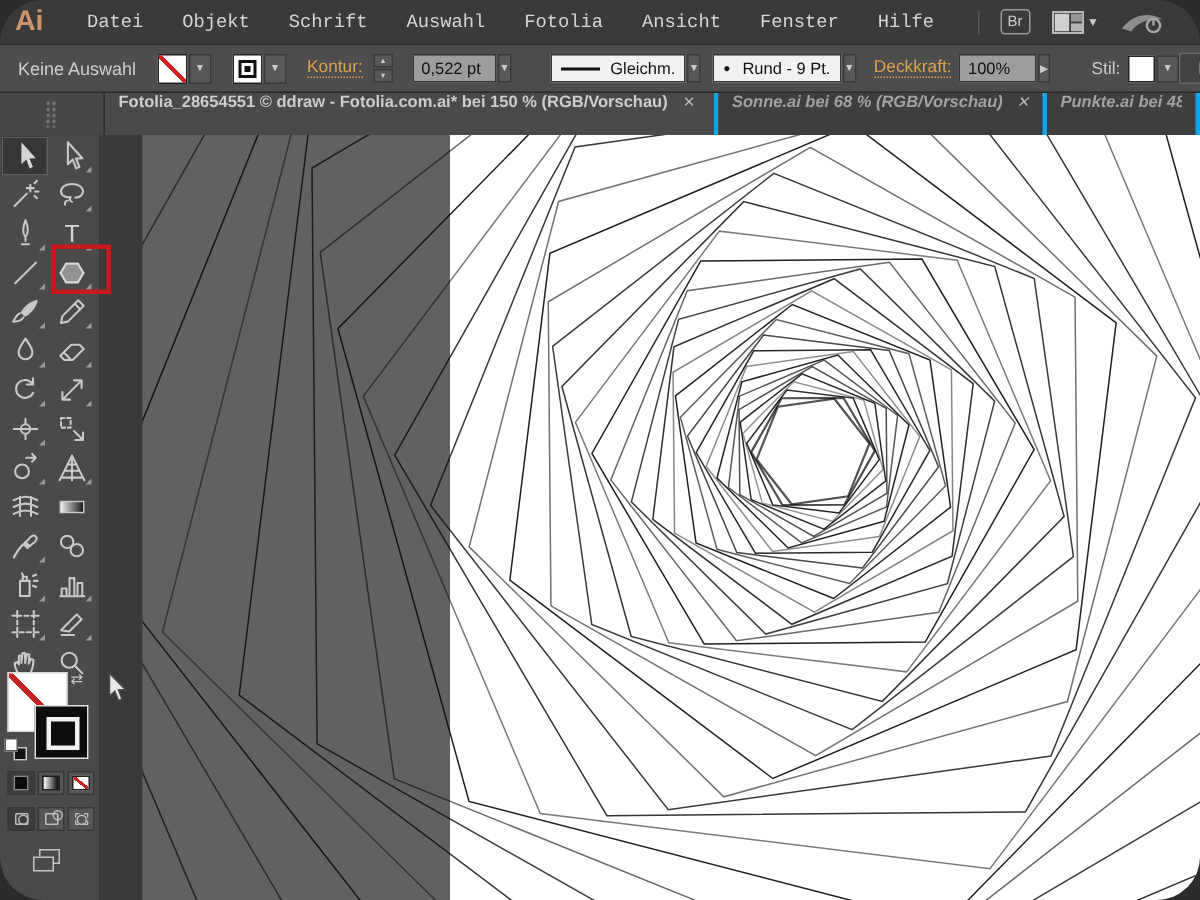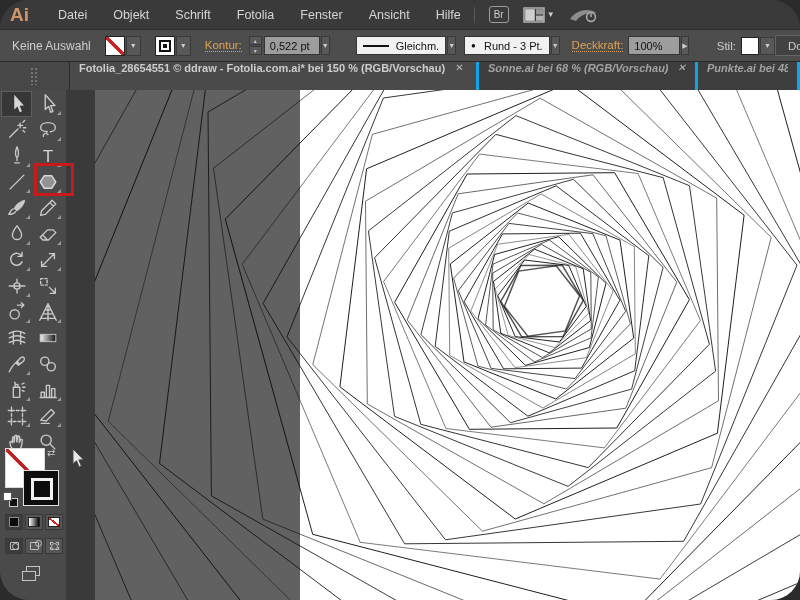--- a/index.html
+++ b/index.html
@@ -3,22 +3,22 @@
 <meta charset="utf-8">
 <style>
   html,body{margin:0;padding:0;background:#2b2b2b;}
   *{box-sizing:border-box;font-family:"Liberation Sans",sans-serif;}
   #stage{position:relative;width:800px;height:600px;overflow:hidden;background:#3b3b3b;border-radius:29px;}
 
   
   #menubar{position:absolute;left:0;top:0;width:800px;height:30px;background:#3a3a3a;
            display:flex;align-items:center;border-bottom:1px solid #2e2e2e;}
   #app-logo{color:#d1946a;font-weight:bold;font-size:19px;margin:0 16px 0 10px;letter-spacing:0;}
-  .menu-item{color:#d6d6d6;font-size:12.5px;padding:0 13px;height:30px;line-height:30px;cursor:default;}
-  #menubar-right{display:flex;align-items:center;margin-left:0;gap:14px;}
+  .menu-item{color:#d6d6d6;font-size:12.5px;padding:0 13px;height:30px;line-height:30px;cursor:default;font-family:Liberation Mono, monospace;}
+  #menubar-right{display:flex;align-items:center;margin-left:16px;gap:14px;}
   .vsep{width:1px;height:16px;background:#585858;}
   #bridge-icon{width:20px;height:17px;border:1px solid #9c9c9c;border-radius:3px;color:#cfcfcf;
                font-size:10px;display:flex;align-items:center;justify-content:center;}
   .mini-caret{color:#cfcfcf;font-size:8px;margin-left:2px;}
 
   
   #controlbar{position:absolute;left:0;top:30px;width:800px;height:32px;background:#4d4d4d;
               display:flex;align-items:center;border-bottom:1px solid #292929;}
   .grip{background-image:radial-gradient(#767676 1px,transparent 1.2px);background-size:4px 4px;}
   #controlbar-grip{width:7px;height:26px;margin-left:2px;}
@@ -29,21 +29,21 @@
   .stroke-ind{position:absolute;left:3px;top:3px;width:12px;height:12px;border:2px solid #111;}
   .stroke-ind:after{content:"";position:absolute;left:2px;top:2px;width:4px;height:4px;background:#111;}
   .dd-btn{width:15px;height:20px;background:#585858;border:1px solid #3a3a3a;color:#ccc;font-size:7px;
           display:flex;align-items:center;justify-content:center;margin-left:1px;}
   .cb-label{font-size:11.5px;color:#dda351;border-bottom:1px dotted #dda351;margin-left:14px;white-space:nowrap;}
   .plain-label{font-size:11.5px;color:#cfcfcf;margin-left:28px;white-space:nowrap;}
   #stepper{display:flex;flex-direction:column;margin-left:7px;gap:1px;}
   .step-btn{width:13px;height:9px;background:#585858;border:1px solid #3a3a3a;color:#ccc;font-size:5px;
             display:flex;align-items:center;justify-content:center;}
   .val-box{height:19px;background:#9d9d9d;border:1px solid #353535;color:#111;font-size:11px;
-           display:flex;align-items:center;padding:0 5px;margin-left:2px;white-space:nowrap;}
+           display:flex;align-items:center;padding:0 5px;margin-left:13px;white-space:nowrap;}
   .white-combo{height:19px;background:#f1f1f1;border:1px solid #353535;color:#111;font-size:11px;
                display:flex;align-items:center;padding:0 6px;margin-left:26px;white-space:nowrap;}
   .profile-line{width:26px;height:2px;background:#111;margin-right:7px;}
   .brush-dot{font-size:8px;margin-right:8px;}
   .arrow-btn{width:13px;height:19px;background:#585858;border:1px solid #3a3a3a;color:#ccc;font-size:7px;
              display:flex;align-items:center;justify-content:center;margin-left:1px;}
   #document-button{margin-left:auto;margin-right:-8px;height:21px;background:#424242;border:1px solid #666;
                    border-radius:2px;color:#ccc;font-size:11.5px;display:flex;align-items:center;
                    padding:0 12px;white-space:nowrap;}
 
@@ -101,23 +101,24 @@
 <body>
 
 <div id="stage">
 
   <div id="menubar">
     <span id="app-logo">Ai</span>
     <div id="menu-items" style="display: flex;">
         <span class="menu-item">Datei</span>
         <span class="menu-item">Objekt</span>
         <span class="menu-item">Schrift</span>
+        <span class="menu-item">Auswahl</span>
         <span class="menu-item">Fotolia</span>
+        <span class="menu-item">Ansicht</span>
         <span class="menu-item">Fenster</span>
-        <span class="menu-item">Ansicht</span>
         <span class="menu-item">Hilfe</span>
       </div>
     <div id="menubar-right">
       <div class="vsep"></div>
       <div id="bridge-icon">Br</div>
       <div style="display:flex;align-items:center;">
         <svg width="22" height="16" viewBox="0 0 22 16">
           <rect x="1" y="1" width="20" height="14" fill="none" stroke="#b9b9b9" stroke-width="1.4"></rect>
           <rect x="2.2" y="2.2" width="9.6" height="11.6" fill="#cfcfcf"></rect>
           <rect x="13" y="2.2" width="7.8" height="5.2" fill="#969696"></rect>
@@ -159,21 +160,21 @@
     <div class="dd-btn" style="height:19px;">▼</div>
 
     <div class="white-combo">
       <div class="profile-line"></div>
       <span>Gleichm.</span>
     </div>
     <div class="dd-btn" style="height:19px;">▼</div>
 
     <div class="white-combo" style="margin-left:8px;">
       <span class="brush-dot">●</span>
-      <span>Rund - 3 Pt.</span>
+      <span>Rund - 9 Pt.</span>
     </div>
     <div class="dd-btn" style="height:19px;">▼</div>
 
     <span class="cb-label" style="margin-left:12px;">Deckkraft:</span>
     <div class="val-box" style="min-width:52px;margin-left:5px;">100%</div>
     <div class="arrow-btn">▶</div>
 
     <span class="plain-label">Stil:</span>
     <div class="swatch-combo" style="margin-left:5px;">
       <div class="swatchbox" style="width:18px;height:18px;"></div>

